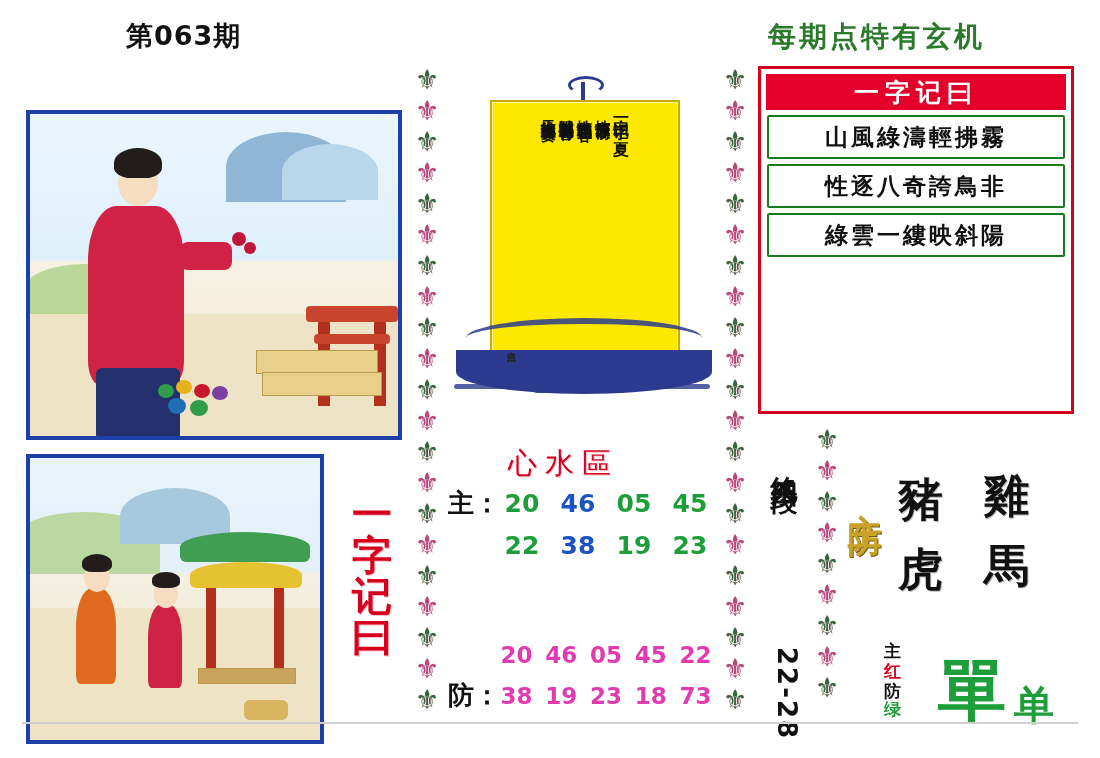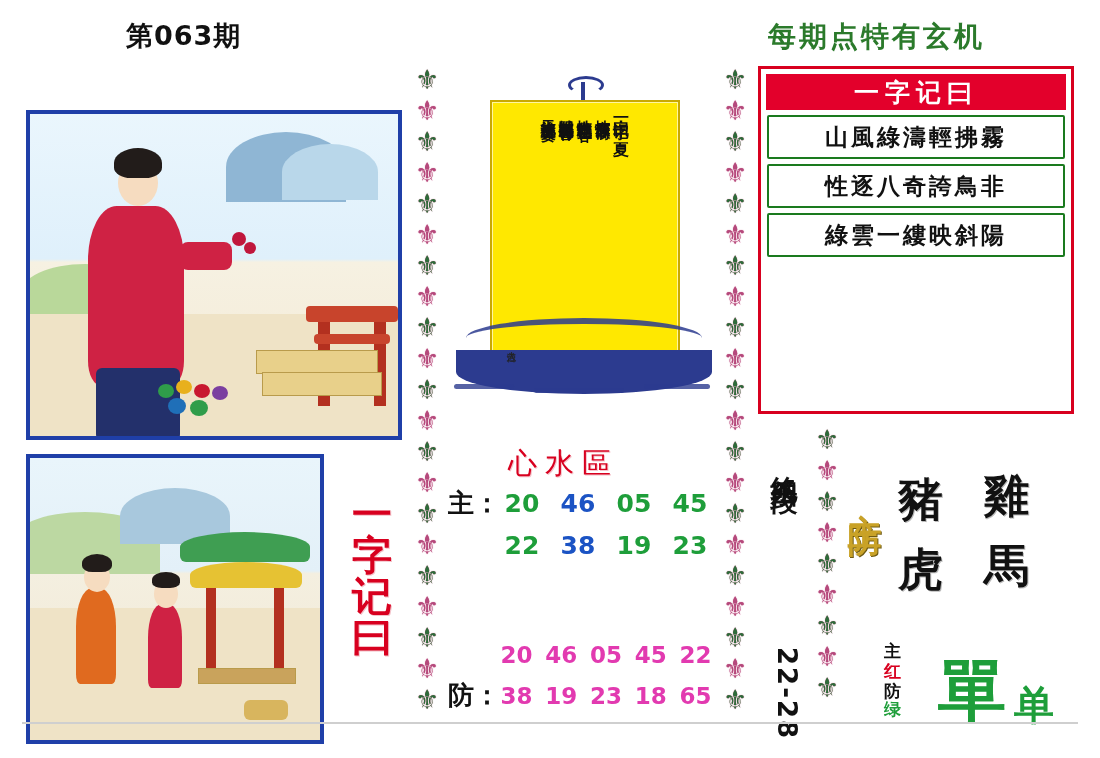--- a/index.html
+++ b/index.html
@@ -424,21 +424,21 @@
           <div class="num-cell magenta">22</div>
         </div>
       </div>
       <div class="num-row">
         <div class="num-label">防：</div>
         <div class="num-cells">
           <div class="num-cell magenta">38</div>
           <div class="num-cell magenta">19</div>
           <div class="num-cell magenta">23</div>
           <div class="num-cell magenta">18</div>
-          <div class="num-cell magenta">65</div>
+          <div class="num-cell magenta">73</div>
         </div>
       </div>
     </div>
   </div>
 
   <div class="right-col">
 
     <div class="poem-box">
       <div class="poem-head">一字记曰</div>
       <div class="poem-line">山風綠濤輕拂霧</div>

